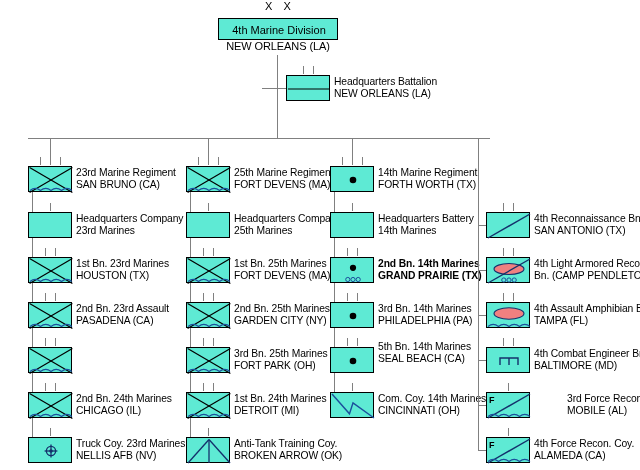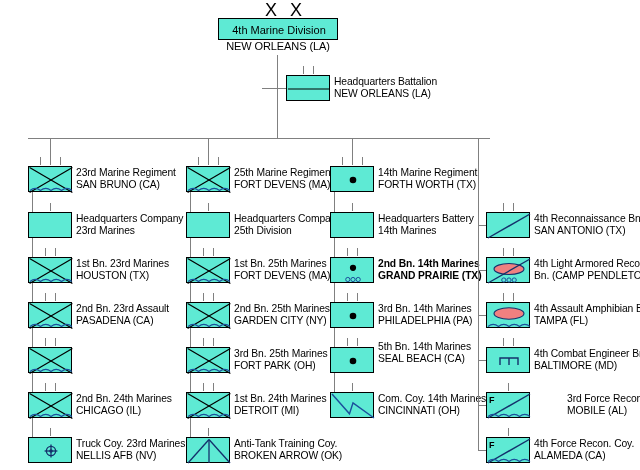--- a/index.html
+++ b/index.html
@@ -10,21 +10,21 @@
     position:relative;
     overflow:hidden;
     color:#000;
   }
   #chart{position:absolute;left:0;top:0;width:640px;height:470px;}
   .sym{position:absolute;box-sizing:border-box;background:#5eead4;border:1.4px solid #000;}
   .lbl{position:absolute;font-size:10.3px;line-height:11.6px;white-space:nowrap;letter-spacing:-0.1px;}
   .lbl div{white-space:nowrap;}
   .ln{position:absolute;background:#808080;}
   .tick{position:absolute;background:#808080;width:1.3px;}
-  .echelon{position:absolute;top:0;font-size:18px;letter-spacing:4px;}
+  .echelon{position:absolute;top:0;font-size:11px;letter-spacing:4px;}
   svg{position:absolute;left:0;top:0;overflow:visible;}
   .inbox-txt{position:absolute;font-size:9px;font-weight:bold;font-family:"Liberation Sans",sans-serif;}
 </style>
 </head>
 <body>
 
 <div id="chart">
     <div class="sym" style="left: 218px; top: 18px; width: 120px; height: 22px;">
       <div style="position: absolute; left: 0px; top: 0px; width: 120px; height: 22px; display: flex; align-items: center; justify-content: center; font-size: 11px;">4th Marine Division</div>
     </div>
@@ -153,21 +153,21 @@
       <div>FORT DEVENS (MA)</div>
     </div>
     <div class="ln" style="left: 190px; top: 192px; width: 1.3px; height: 258px;"></div>
     <div class="ln" style="left: 190px; top: 225px; height: 1.3px;"></div>
     <div class="tick" style="left: 208px; top: 203px; height: 8px;"></div>
     <div class="sym" style="left: 186px; top: 212px; width: 44px; height: 26px;">
       <svg width="44" height="26" viewBox="0 0 44 26" style="position: absolute; left: 0px; top: 0px;"></svg>
     </div>
     <div class="lbl" style="left: 234px; top: 213px;">
       <div>Headquarters Company</div>
-      <div>25th Division</div>
+      <div>25th Marines</div>
     </div>
     <div class="ln" style="left: 190px; top: 270px; height: 1.3px;"></div>
     <div class="tick" style="left: 203px; top: 248px; height: 8px;"></div>
     <div class="tick" style="left: 213px; top: 248px; height: 8px;"></div>
     <div class="sym" style="left: 186px; top: 257px; width: 44px; height: 26px;">
       <svg width="44" height="26" viewBox="0 0 44 26" style="position: absolute; left: 0px; top: 0px;">
         <line x1="0.6" y1="0.6" x2="43.4" y2="25.4" stroke="#000" stroke-width="1.2"></line>
         <line x1="43.4" y1="0.6" x2="0.6" y2="25.4" stroke="#000" stroke-width="1.2"></line>
         <path d="M 1 23.5 Q 6.25 19.3 11.5 23.5 Q 16.75 19.3 22 23.5 Q 27.25 19.3 32.5 23.5 Q 37.75 19.3 43 23.5" fill="none" stroke="#1B4F9C" stroke-width="1.1"></path>
       </svg>

